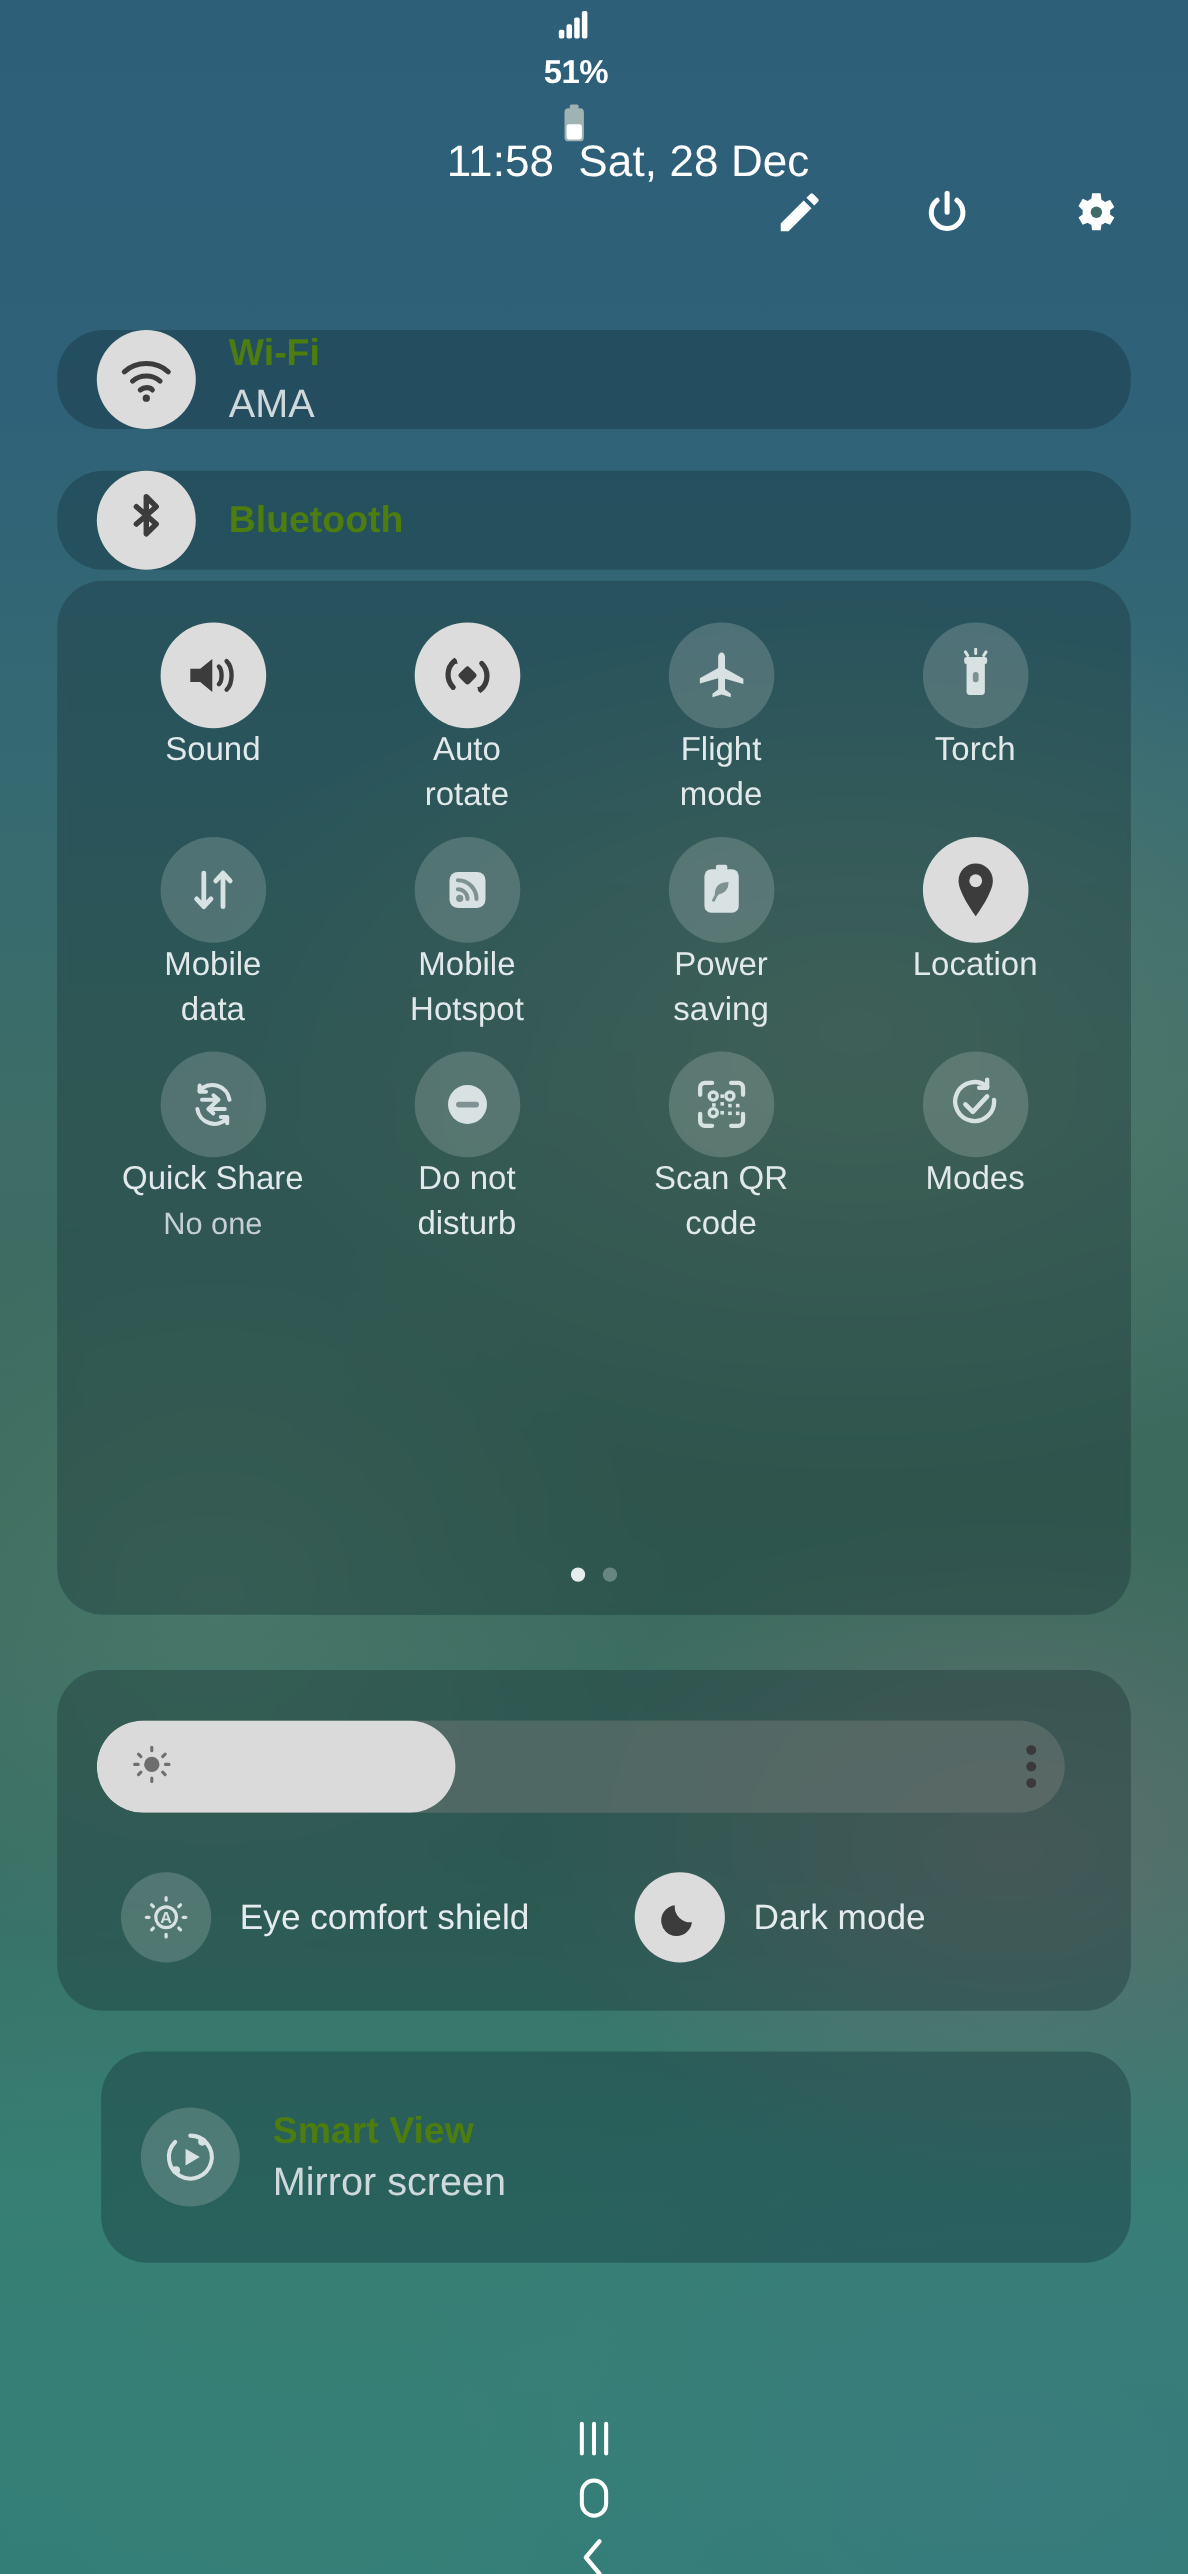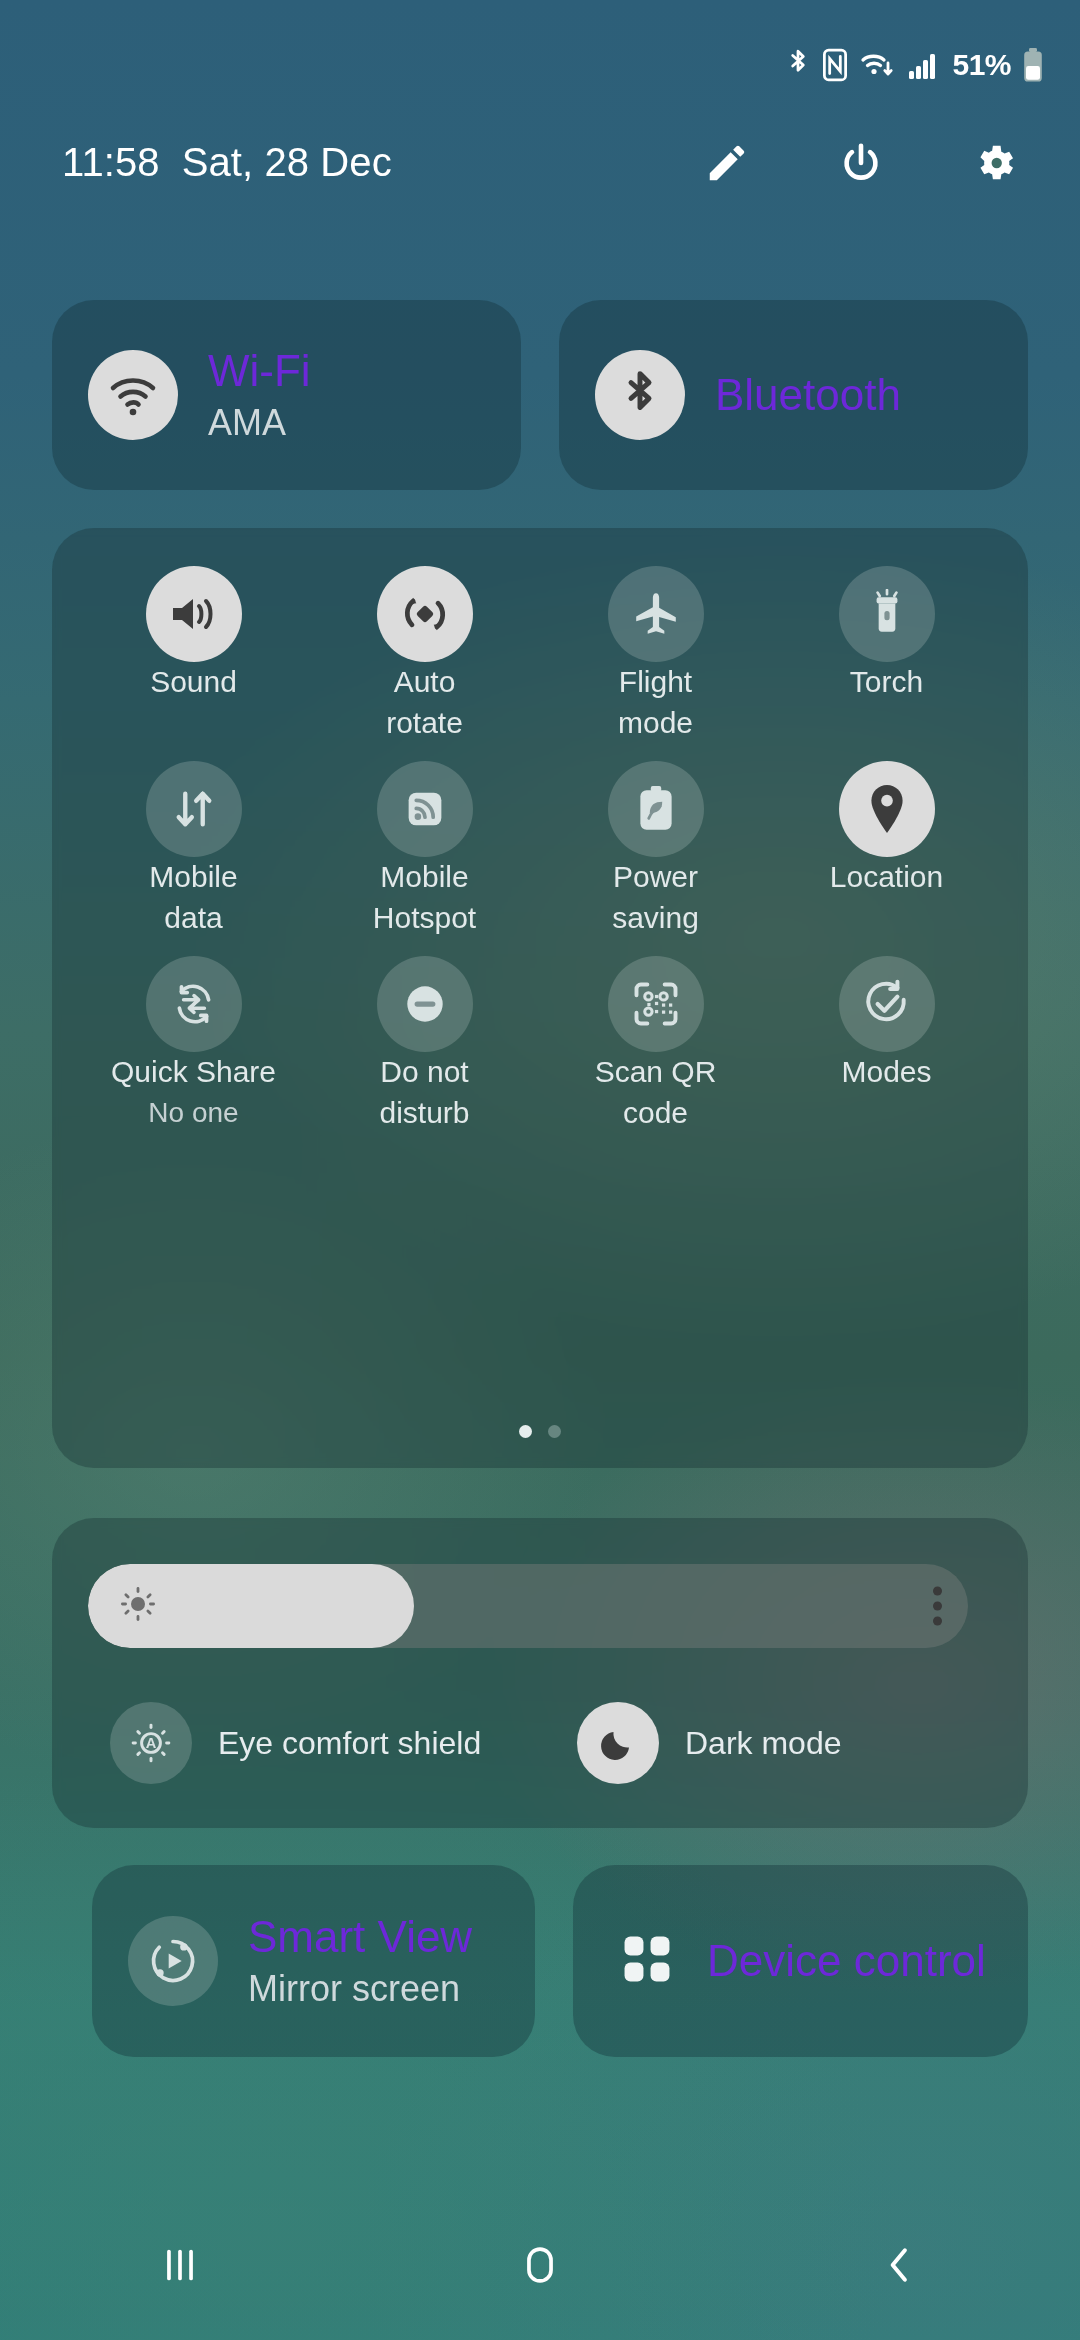--- a/index.html
+++ b/index.html
@@ -11,21 +11,21 @@
   body {
     position:relative;
     background:
       radial-gradient(ellipse 700px 500px at 85% 72%, rgba(150,110,120,0.38), rgba(150,110,120,0) 62%),
       radial-gradient(ellipse 620px 520px at 18% 62%, rgba(92,136,120,0.40), rgba(92,136,120,0) 65%),
       radial-gradient(ellipse 900px 620px at 72% 40%, rgba(118,142,112,0.42), rgba(118,142,112,0) 66%),
       radial-gradient(ellipse 900px 700px at 25% 95%, rgba(60,128,118,0.55), rgba(60,128,118,0) 70%),
       radial-gradient(ellipse 800px 640px at 85% 96%, rgba(70,120,132,0.42), rgba(70,120,132,0) 70%),
       linear-gradient(to bottom, #2d5f79 0%, #2f6278 16%, #356a72 30%, #3d6d66 44%, #3c6a5c 58%, #3a7065 72%, #357f74 86%, #2f7e78 100%);
   }
-  .panel { position:absolute; }
+  .panel { position:absolute;flex-direction:column; }
 
   
   #statusbar {
     top:0; left:0; width:1080px; height:130px;
     display:flex; align-items:center; justify-content:flex-end;
     padding-right:36px; gap:11px;
   }
   #statusbar svg { display:block; }
   .batt-text {
     color:#fff; font-size:30px; font-weight:700;
@@ -50,21 +50,21 @@
   .bigtile {
     flex:1; border-radius:42px; background:rgba(18,45,52,0.36);
     display:flex; align-items:center; padding-left:36px; gap:30px;
   }
   .circ {
     width:90px; height:90px; border-radius:50%;
     display:flex; align-items:center; justify-content:center; flex:0 0 auto;
   }
   .circ.on  { background:#dcdcdc; }
   .circ.off { background:rgba(210,220,215,0.22); }
-  .bigtile .txt .l1 { color:#6d28d9; font-size:44px; line-height:1.18; }
+  .bigtile .txt .l1 { color:#4d7c0f; font-size:34px; line-height:1.18;font-weight:bold; }
   .bigtile .txt .l2 { color:#cfd9dc; font-size:36px; line-height:1.2; margin-top:4px; }
 
   
   #togglecard { top:528px; left:52px; width:976px; height:940px; padding:38px 26px 0; }
   .tgrid { display:grid; grid-template-columns:repeat(4,1fr); row-gap:18px; }
   .tcell { display:flex; flex-direction:column; align-items:center; cursor:pointer; }
   .tcell .circ { width:96px; height:96px; }
   .tcell .lbl {
     color:#e2e9ea; font-size:30px; line-height:1.35;
     text-align:center; max-width:180px;
@@ -428,33 +428,20 @@
         <circle cx="12" cy="35" r="3.4" fill="#d8e2e2"></circle>
         <path d="M20 17l12 7-12 7z" fill="#d8e2e2"></path>
       </svg>
     </div>
     <div class="txt">
       <div class="l1">Smart View</div>
       <div class="l2">Mirror screen</div>
     </div>
   </div>
 
-  <div class="bigtile" style="padding-left:48px; gap:34px;">
-    <span>
-      <svg width="52" height="52" viewBox="0 0 44 44">
-        <rect x="3" y="3" width="16" height="16" rx="5" fill="#f0f4f4"></rect>
-        <rect x="25" y="3" width="16" height="16" rx="5" fill="#f0f4f4"></rect>
-        <rect x="3" y="25" width="16" height="16" rx="5" fill="#f0f4f4"></rect>
-        <rect x="25" y="25" width="16" height="16" rx="5" fill="#f0f4f4"></rect>
-      </svg>
-    </span>
-    <div class="txt">
-      <div class="l1">Device control</div>
-    </div>
-  </div>
 </div>
 
 <div class="panel" id="navbar">
   <span class="nbtn">
     <svg width="54" height="54" viewBox="0 0 44 44">
         <g stroke="#fff" stroke-width="3" stroke-linecap="round">
           <path d="M13 11v22"></path>
           <path d="M22 11v22"></path>
           <path d="M31 11v22"></path>
         </g>

